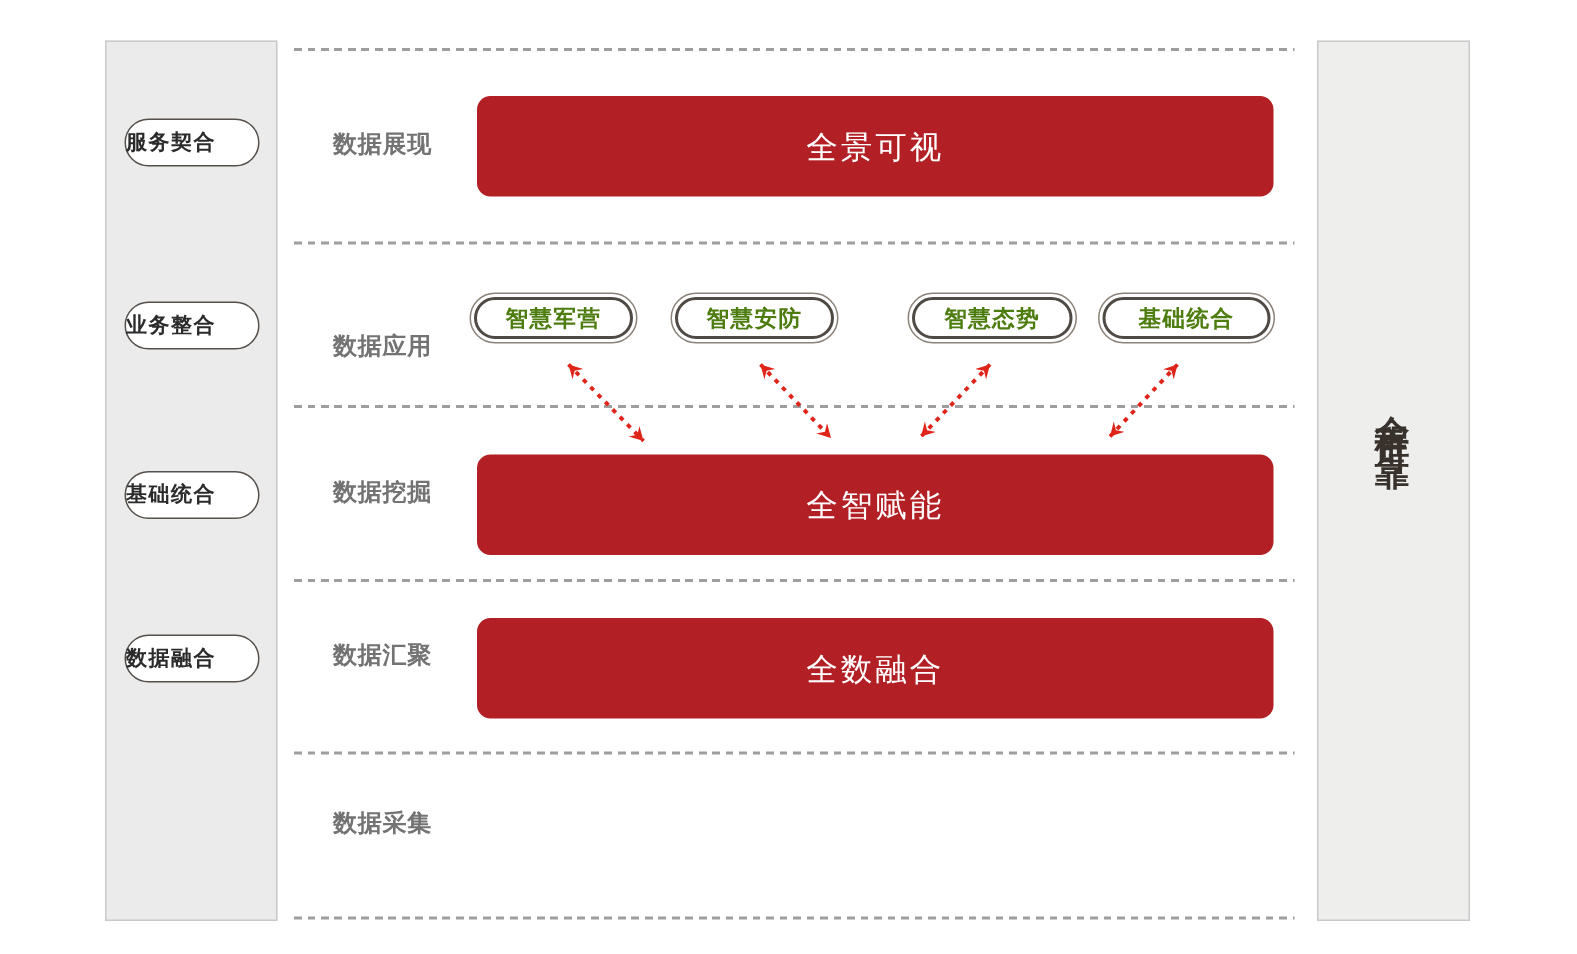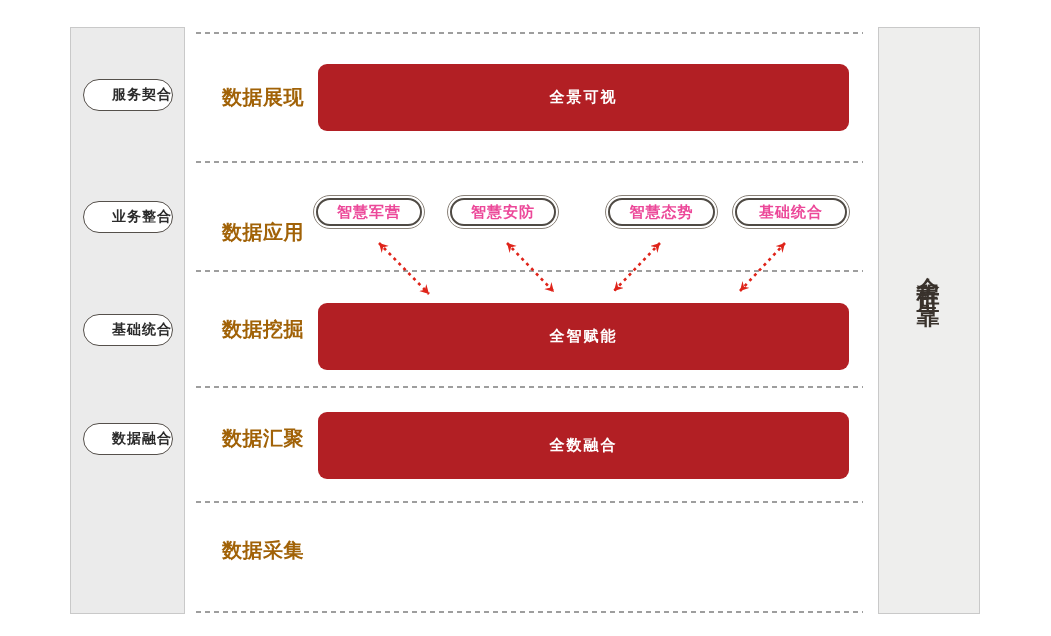--- a/index.html
+++ b/index.html
@@ -16,49 +16,49 @@
   .right-panel{left:878px;width:102px;background:#eeeeed;display:flex;align-items:center;justify-content:center;}
   .vlabel{
     writing-mode:vertical-rl;text-orientation:upright;
     font-size:23px;font-weight:bold;letter-spacing:9px;color:#39322c;
     margin-bottom:90px;
   }
   
   .lp-pill{
     position:absolute;left:12px;width:88px;height:30px;background:#ffffff;
     border:1px solid #55504b;border-radius:16px;
-    display:flex;align-items:center;justify-content:flex-end;
+    display:flex;align-items:center;justify-content:flex-start;
     font-size:14px;font-weight:bold;color:#2b2b2b;letter-spacing:1px;
   }
   
   .dotline{
     position:absolute;left:196px;width:667px;height:2px;
     background:repeating-linear-gradient(90deg,#9e9e9e 0 5px,transparent 5px 9px);
   }
   
   .row-label{
     position:absolute;left:222px;height:20px;line-height:20px;
-    font-size:20px;font-weight:bold;color:#a16207;letter-spacing:0.5px;white-space:nowrap;
+    font-size:16px;font-weight:bold;color:#737373;letter-spacing:0.5px;white-space:nowrap;
   }
   
   .bar{
     position:absolute;left:318px;width:531px;height:67px;background:#b21f24;
     border-radius:9px;display:flex;align-items:center;justify-content:center;
   }
-  .bar span{color:#ffffff;font-size:15px;font-weight:bold;letter-spacing:2px;}
+  .bar span{color:#ffffff;font-size:21px;font-weight:normal;letter-spacing:2px;}
   
   .app-pill{
     position:absolute;top:195px;height:34px;background:#ffffff;
     border:1px solid #8a8279;border-radius:18px;padding:2px;box-sizing:border-box;
   }
   .app-pill-inner{
     width:100%;height:100%;box-sizing:border-box;
     border:2px solid #4f4a44;border-radius:14px;
     display:flex;align-items:center;justify-content:center;
-    font-size:15px;font-weight:bold;color:#ec4899;letter-spacing:1px;background:#fff;
+    font-size:15px;font-weight:bold;color:#4d7c0f;letter-spacing:1px;background:#fff;
   }
   .arrows{position:absolute;left:0;top:0;pointer-events:none;}
 </style>
 </head>
 <body>
 
 <div class="canvas">
 
   <div class="panel left-panel">
     <div class="lp-pill" style="top:51px">

